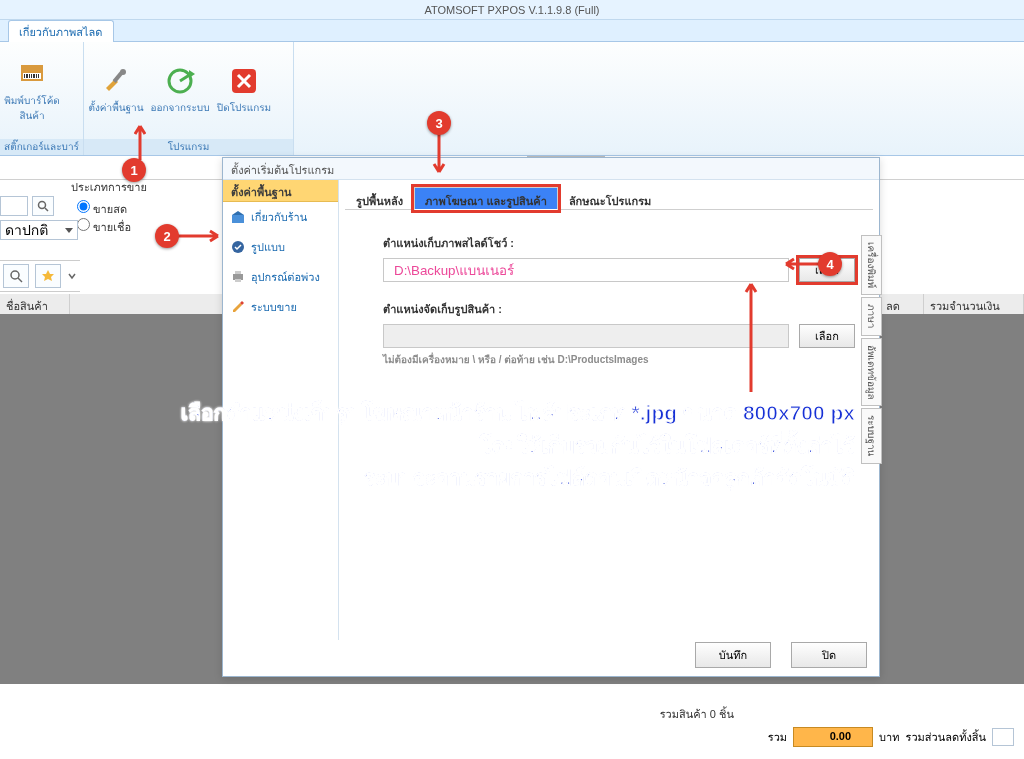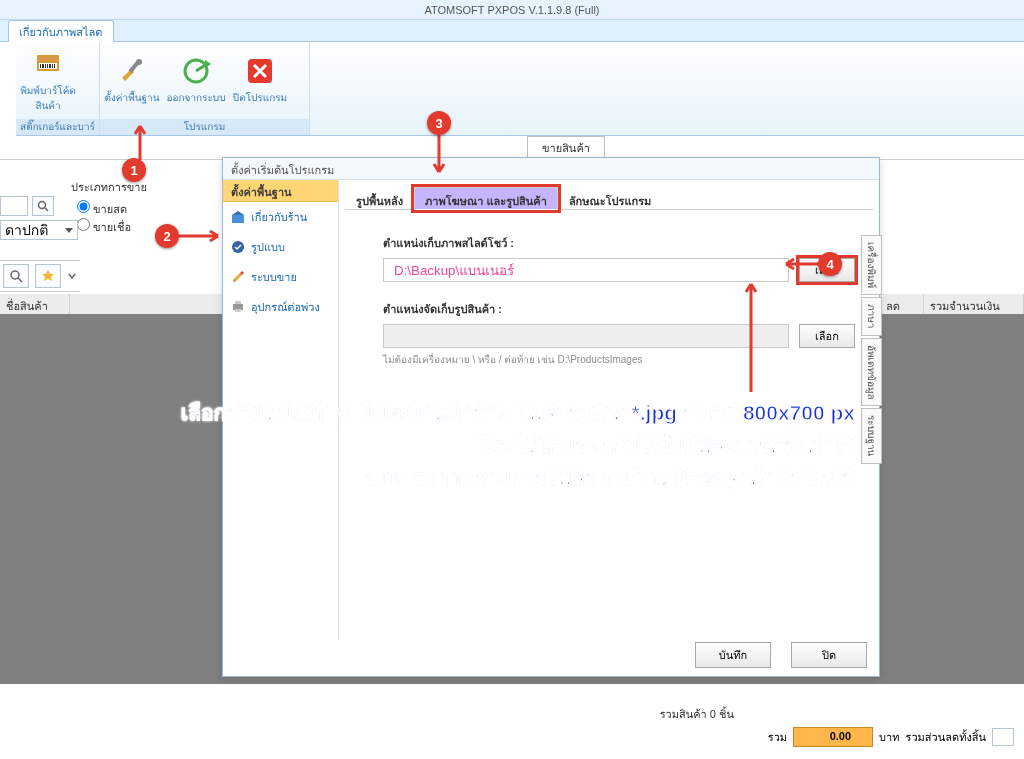--- a/index.html
+++ b/index.html
@@ -6,21 +6,21 @@
 body { width:1024px; height:759px; background:#fff; position:relative; overflow:hidden; font-size:12px; }
 
 
 .titlebar { height:20px; background:#e6f3ff; color:#555; text-align:center; line-height:20px; font-size:11px; border-bottom:1px solid #c0d8ee; }
 
 
 .tabstrip { height:22px; background:#dff0ff; border-bottom:1px solid #a7c7e7; padding-left:8px; }
 .tabstrip span { display:inline-block; height:22px; line-height:22px; padding:0 10px; color:#1a6ab0; font-size:11px; border:1px solid #a7c7e7; border-bottom:none; background:#fff; border-top-left-radius:3px; border-top-right-radius:3px; }
 
 
-.ribbon { height:94px; background:linear-gradient(#fdfefe,#e8f3fb); border-bottom:1px solid #a7c7e7; display:flex;margin-left:16px; }
+.ribbon { height:114px; background:linear-gradient(#fdfefe,#e8f3fb); border-bottom:1px solid #a7c7e7; display:flex; }
 .rgroup { border-right:1px solid #c9def0; display:flex; flex-direction:column; }
 .rgroup .btns { flex:1; display:flex; align-items:center; }
 .rgroup .glabel { height:16px; text-align:center; color:#3b78b5; font-size:10px; background:#d7e9f7; }
 .rbtn { width:64px; text-align:center; color:#3b78b5; font-size:10px; padding:4px 2px; cursor:pointer; }
 .rbtn .ico { width:30px; height:30px; margin:0 auto 4px; }
 
 
 .subband { height:24px; background:#fff; border-bottom:1px solid #d0d0d0; position:relative; }
 .sell-tab { position:absolute; left:527px; top:0; height:23px; line-height:23px; padding:0 14px; color:#333; border:1px solid #bfbfbf; border-bottom:1px solid #fff; background:#fff; font-size:11px; }
 
@@ -56,28 +56,28 @@
 .dialog { position:absolute; left:222px; top:157px; width:658px; height:520px; background:#fff; border:1px solid #9cb6cf; box-shadow:0 2px 8px rgba(0,0,0,.15); }
 .dialog .dtitle { height:22px; background:#f3f8fd; border-bottom:1px solid #d4e2ef; padding:3px 8px; font-size:11px; color:#555; }
 .dialog .dbody { display:flex; height:460px; }
 .dside { width:116px; border-right:1px solid #d4e2ef; }
 .dside .shdr { height:22px; background:#ffd673; color:#3d3d3d; font-size:11px; font-weight:bold; text-align:left; padding:3px 8px; border-bottom:1px solid #e7bb52; }
 .dside .sitem { display:flex; align-items:center; gap:6px; padding:6px 8px; font-size:11px; color:#1a6ab0; cursor:pointer; }
 .dside .sitem .sic { width:14px; height:14px; }
 .dmain { flex:1; padding:0 0 0 0; position:relative; }
 .dtabs { display:flex; height:24px; border-bottom:1px solid #cfcfcf; margin:6px 6px 0; }
 .dtabs .dt { padding:4px 10px; font-size:11px; color:#333; border:1px solid transparent; position:relative; top:1px;font-weight:bold; }
-.dtabs .dt.active { border:1px solid #cfcfcf; border-bottom:1px solid #fff; background:#c4b5fd; }
+.dtabs .dt.active { border:1px solid #cfcfcf; border-bottom:1px solid #fff; background:#3b82f6; }
 .dtabs .dt.hl { outline:3px solid #e23b2e; }
 .dform { padding:24px 24px 0 44px; font-size:11px; color:#333; }
 .dform .lbl { font-weight:bold; margin-bottom:6px; }
 .dform .row { display:flex; gap:10px; margin-bottom:18px; }
 .dform .txt { flex:1; height:24px; border:1px solid #c8c8c8; background:#fff; padding:3px 10px; color:#ec4899; }
 .dform .btn { width:56px; height:24px; border:1px solid #a9a9a9; background:linear-gradient(#fefefe,#e8e8e8); cursor:pointer; font-size:11px; }
-.dform .hint { color:#8c8c8c; font-size:10px; }
+.dform .hint { color:#8c8c8c; font-size:10px;font-weight:bold; }
 .hlred { outline:3px solid #e23b2e; }
 .dfooter { position:absolute; right:12px; bottom:8px; display:flex; gap:20px; }
 .dfooter .fb { width:76px; height:26px; border:1px solid #a9a9a9; background:linear-gradient(#fefefe,#e8e8e8); font-size:11px; cursor:pointer; }
 
 
 .vtabs { position:absolute; right:0; top:55px; width:18px; }
 .vtabs div { writing-mode:vertical-rl; font-size:10px; color:#555; padding:6px 2px; border:1px solid #c0c0c0; margin-bottom:2px; background:#f9f9f9; }
 
 
 .callout { position:absolute; width:24px; height:24px; border-radius:50%; background:#e23b2e; color:#fff; font-weight:bold; display:flex; align-items:center; justify-content:center; font-size:13px; z-index:50; box-shadow:0 1px 3px rgba(0,0,0,.4); }
@@ -228,32 +228,32 @@
       </div>
       <div class="sitem">
         <svg class="sic" viewBox="0 0 14 14">
             <circle cx="7" cy="7" r="6" fill="#3565a0"></circle>
             <path d="M4 7 L6 9 L10 5" stroke="#fff" stroke-width="1.5" fill="none"></path>
           </svg>
         <span>รูปแบบ</span>
       </div>
       <div class="sitem">
         <svg class="sic" viewBox="0 0 14 14">
-            <path d="M2 12 L4 12 L11 5 L9 3 L2 10 Z" fill="#e8a33c"></path>
-            <path d="M9 3 L11 5 L13 3 L11 1 Z" fill="#d43"></path>
-          </svg>
-        <span>ระบบขาย</span>
-      </div>
-      <div class="sitem">
-        <svg class="sic" viewBox="0 0 14 14">
             <rect x="2" y="4" width="10" height="6" fill="#999"></rect>
             <rect x="4" y="1" width="6" height="3" fill="#ccc"></rect>
             <rect x="4" y="9" width="6" height="3" fill="#ccc"></rect>
           </svg>
         <span>อุปกรณ์ต่อพ่วง</span>
+      </div>
+      <div class="sitem">
+        <svg class="sic" viewBox="0 0 14 14">
+            <path d="M2 12 L4 12 L11 5 L9 3 L2 10 Z" fill="#e8a33c"></path>
+            <path d="M9 3 L11 5 L13 3 L11 1 Z" fill="#d43"></path>
+          </svg>
+        <span>ระบบขาย</span>
       </div>
     </div>
     <div class="dmain">
       <div class="dtabs">
         <div class="dt">รูปพื้นหลัง</div>
         <div class="dt active hl">ภาพโฆษณา และรูปสินค้า</div>
         <div class="dt">ลักษณะโปรแกรม</div>
       </div>
       <div class="dform">
         <div class="lbl">ตำแหน่งเก็บภาพสไลด์โชว์ :</div>

